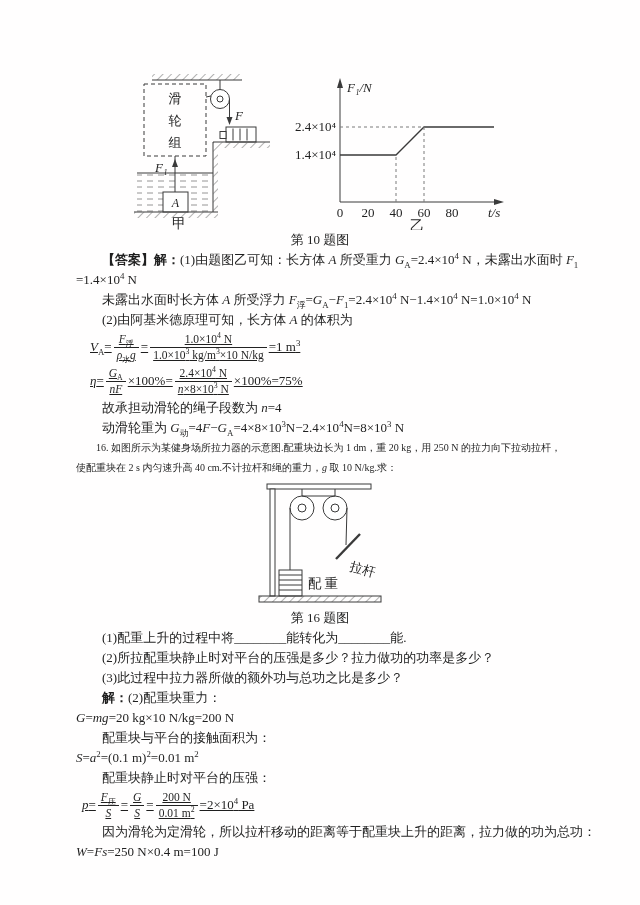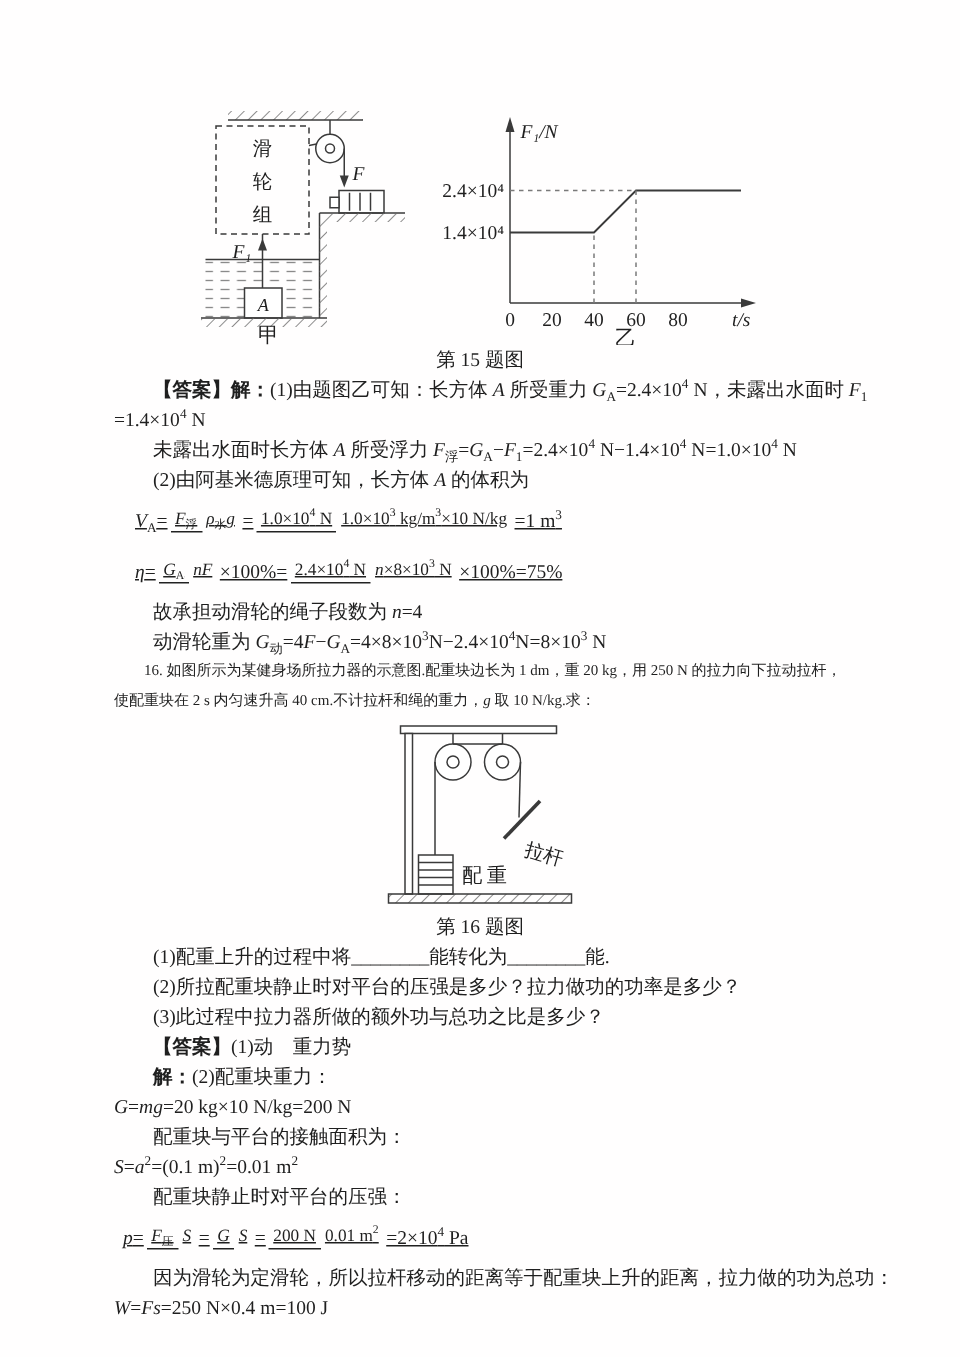--- a/index.html
+++ b/index.html
@@ -9,21 +9,21 @@
     box-sizing:border-box;padding-top:70px;
   }
   .fig-row{display:flex;justify-content:center;align-items:flex-end;gap:18px;}
   .caption{text-align:center;font-size:13px;line-height:20px;}
   .body15,.body16{width:492px;margin:0 auto 0 76px;}
   .ln{font-size:13px;line-height:20px;white-space:nowrap;}
   .ind2{text-indent:2em;}
   .wrapp{font-size:10px;line-height:20px;text-indent:2em;}
   .formula{display:flex;align-items:center;height:34px;padding-left:14px;font-size:13px;text-decoration:underline;}
   .formula .rich{white-space:nowrap;}
-  .frac{display:inline-flex;text-align:center;margin:0 2px;font-size:11.5px;line-height:1.25;}
+  .frac{display:inline-flex;flex-direction:column;text-align:center;margin:0 2px;font-size:11.5px;line-height:1.25;}
   .frac .num{border-bottom:1px solid #222;padding:0 3px;white-space:nowrap;}
   .frac .den{padding:0 3px;white-space:nowrap;}
   sup,sub{font-size:0.68em;line-height:0;}
   i{font-style:italic;}
   b{font-weight:bold;text-align:center;}
   svg text{font-family:"Liberation Serif","DejaVu Serif",serif;fill:#1f1f1f;}
   .figcenter{display:flex;justify-content:center;}
 </style>
 </head>
 <body>
@@ -107,21 +107,21 @@
       <text x="44" y="89" font-size="13" text-anchor="end">1.4×10⁴</text>
       <text x="48" y="147" font-size="13" text-anchor="middle">0</text>
       <text x="76" y="147" font-size="13" text-anchor="middle">20</text>
       <text x="104" y="147" font-size="13" text-anchor="middle">40</text>
       <text x="132" y="147" font-size="13" text-anchor="middle">60</text>
       <text x="160" y="147" font-size="13" text-anchor="middle">80</text>
       <text x="196" y="147" font-size="13" font-style="italic">t/s</text>
       <text x="125" y="160" font-size="14" text-anchor="middle">乙</text>
     </svg>
   </div>
-  <div class="caption">第 15 题图</div>
+  <div class="caption">第 10 题图</div>
 
   <div class="body15">
     <div class="ln ind2"><span><b>【答案】解：</b>(1)由题图乙可知：长方体 <i>A</i> 所受重力 <i>G</i><sub>A</sub>=2.4×10<sup>4</sup> N，未露出水面时 <i>F</i><sub>1</sub></span></div>
     <div class="ln"><span>=1.4×10<sup>4</sup> N</span></div>
     <div class="ln ind2"><span>未露出水面时长方体 <i>A</i> 所受浮力 <i>F</i><sub>浮</sub>=<i>G</i><sub>A</sub>−<i>F</i><sub>1</sub>=2.4×10<sup>4</sup> N−1.4×10<sup>4</sup> N=1.0×10<sup>4</sup> N</span></div>
     <div class="ln ind2"><span>(2)由阿基米德原理可知，长方体 <i>A</i> 的体积为</span></div>
 
     <div class="formula">
       <span class="rich"><i>V</i><sub>A</sub>=</span>
         <span class="frac">
@@ -194,21 +194,20 @@
   </div>
   <div class="caption">第 16 题图</div>
 
   <div class="body16">
     <div class="ln ind2"><span>(1)配重上升的过程中将________能转化为________能.</span></div>
     <div class="ln ind2"><span>(2)所拉配重块静止时对平台的压强是多少？拉力做功的功率是多少？</span></div>
     <div class="ln ind2"><span>(3)此过程中拉力器所做的额外功与总功之比是多少？</span></div>
   </div>
 
   <div class="body16">
-    <div class="ln ind2"><span><b>【答案】</b>(1)动　重力势</span></div>
     <div class="ln ind2"><span><b>解：</b>(2)配重块重力：</span></div>
     <div class="ln"><span><i>G</i>=<i>mg</i>=20 kg×10 N/kg=200 N</span></div>
     <div class="ln ind2"><span>配重块与平台的接触面积为：</span></div>
     <div class="ln"><span><i>S</i>=<i>a</i><sup>2</sup>=(0.1 m)<sup>2</sup>=0.01 m<sup>2</sup></span></div>
     <div class="ln ind2"><span>配重块静止时对平台的压强：</span></div>
 
     <div class="formula" style="padding-left:6px">
       <span class="rich"><i>p</i>=</span>
         <span class="frac">
           <span class="num"><i>F</i><sub>压</sub></span>

